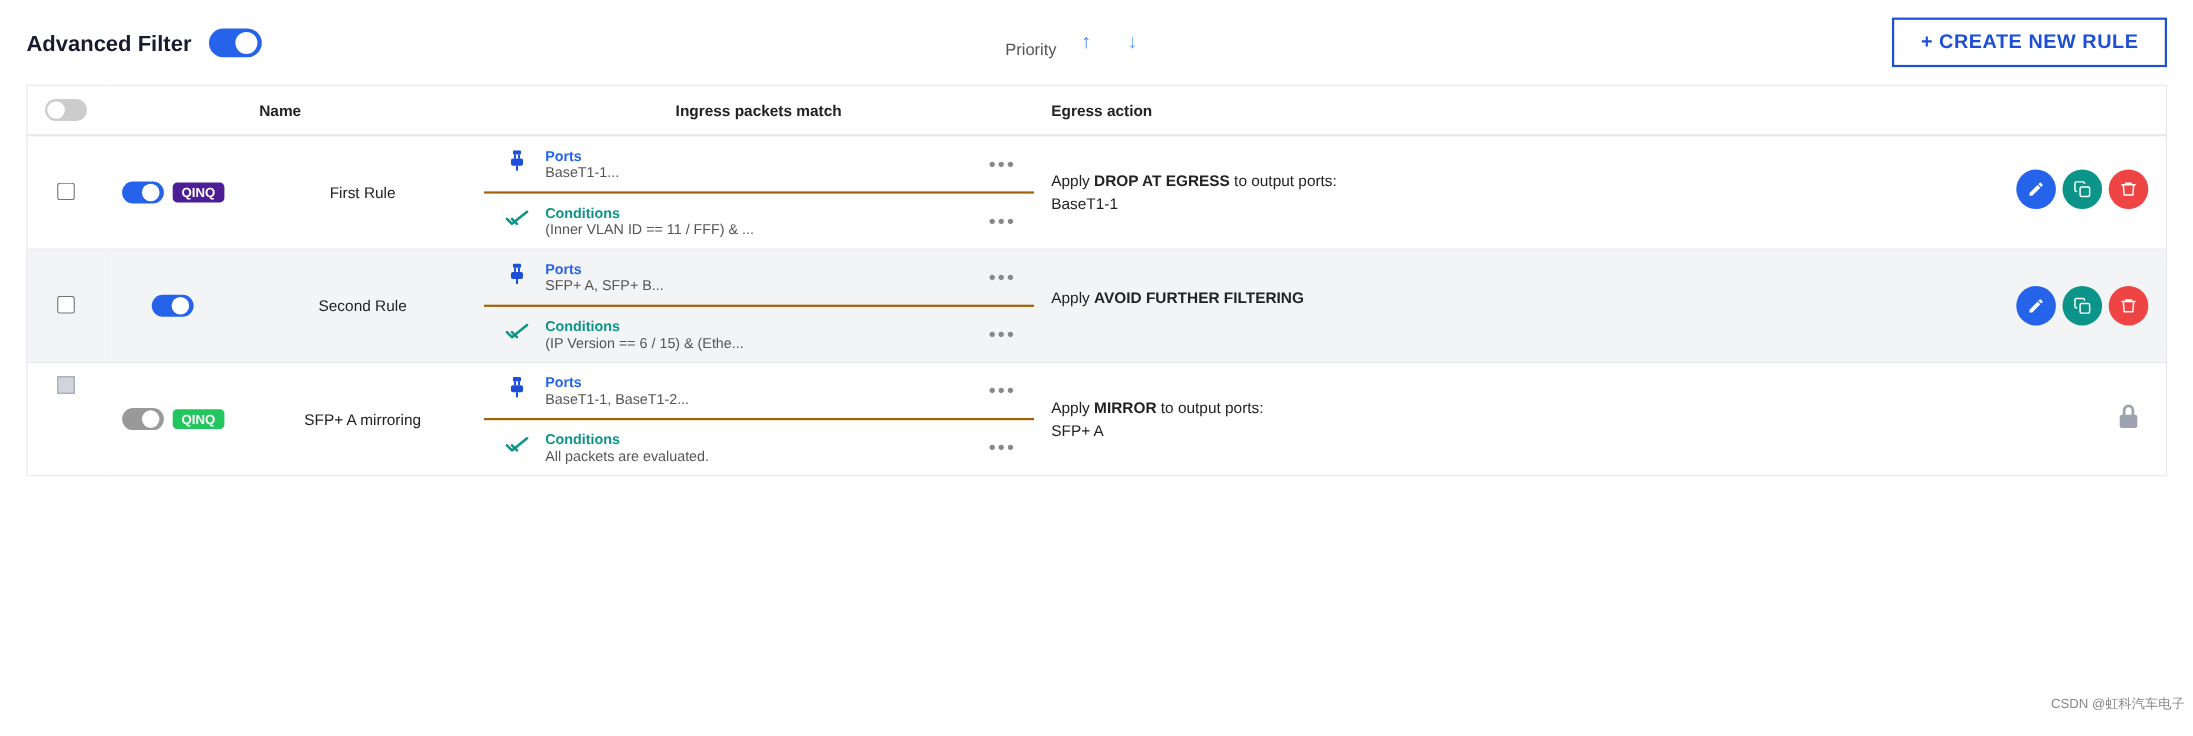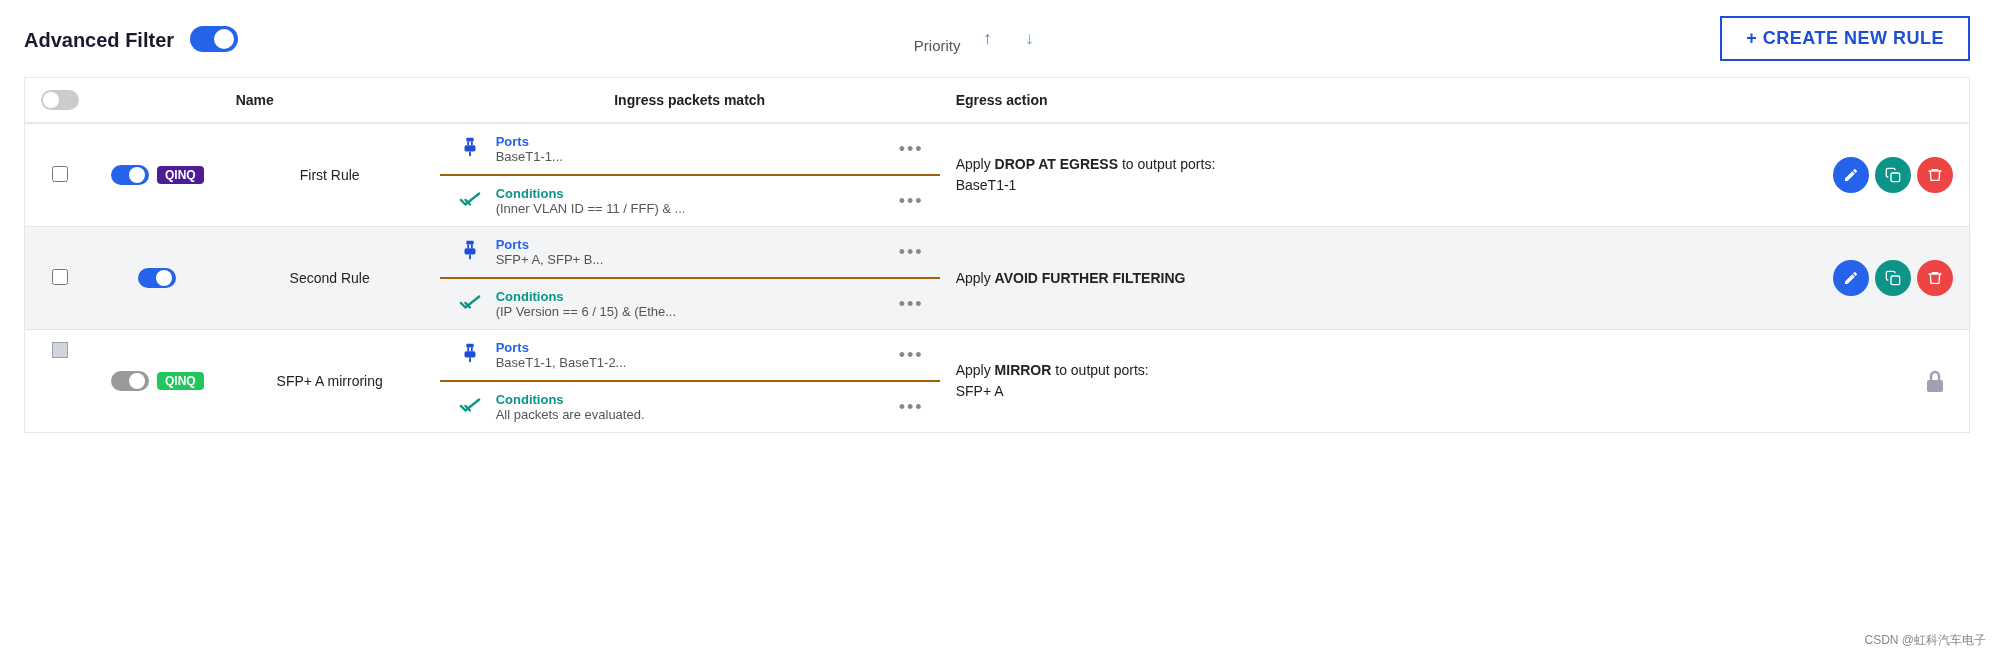--- a/index.html
+++ b/index.html
@@ -231,21 +231,21 @@
     .match-dots {
       color: #888;
       font-size: 18px;
       cursor: pointer;
       letter-spacing: 2px;
     }
 
     
     .egress-cell {
       display: flex;
-      align-items: center;
+      align-items: flex-start;
       justify-content: space-between;
       gap: 12px;
     }
     .egress-text {
       color: #222;
       font-size: 14px;
       line-height: 1.5;
     }
     .egress-text strong { font-weight: 700; }
 

